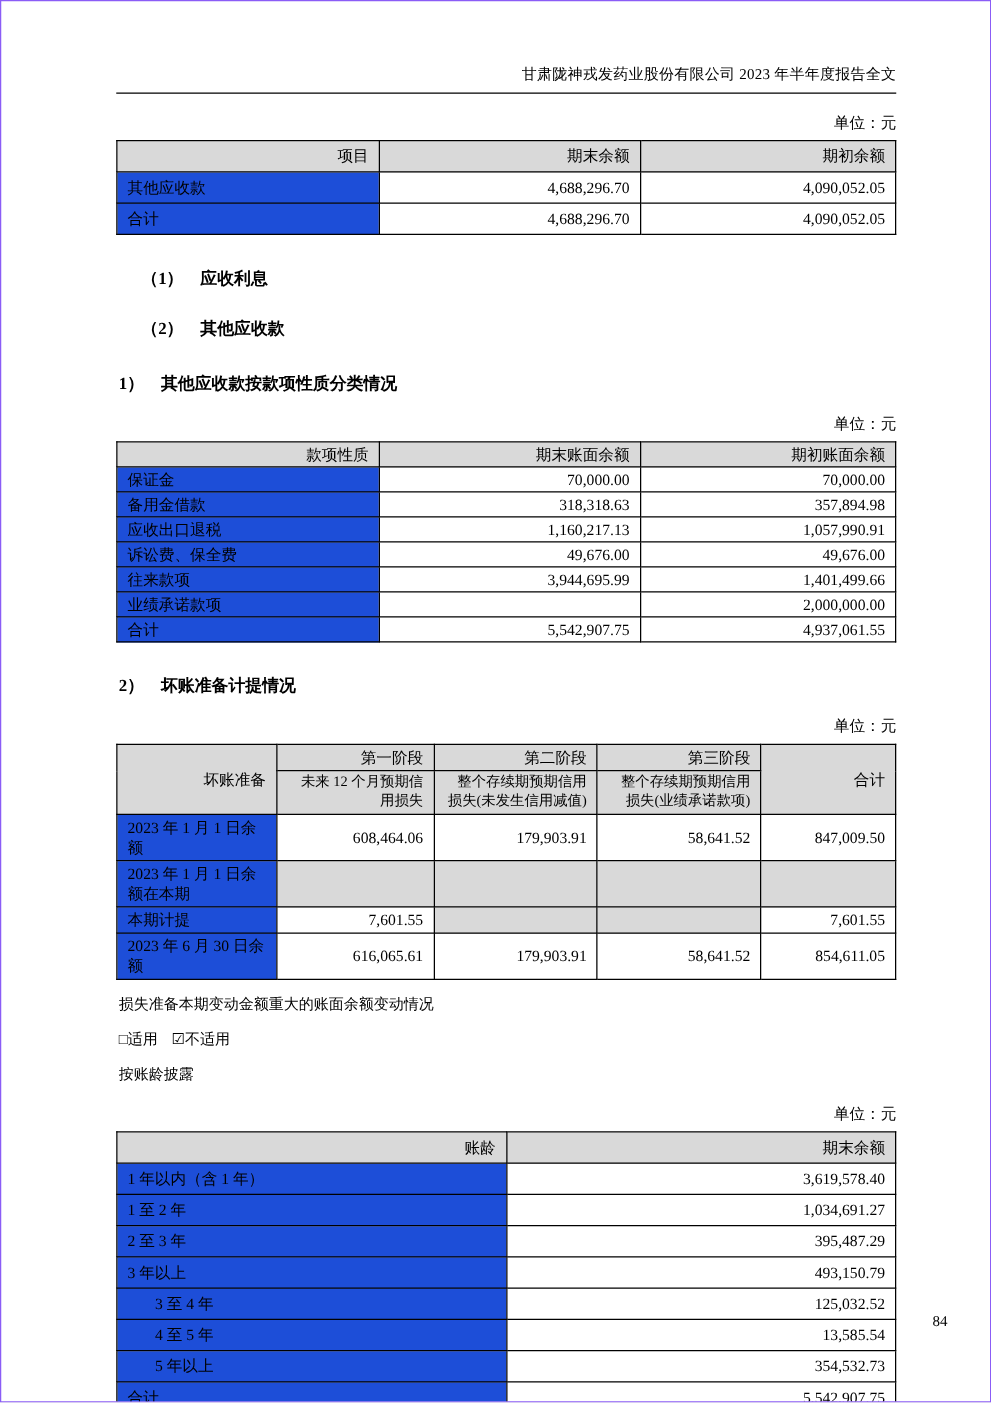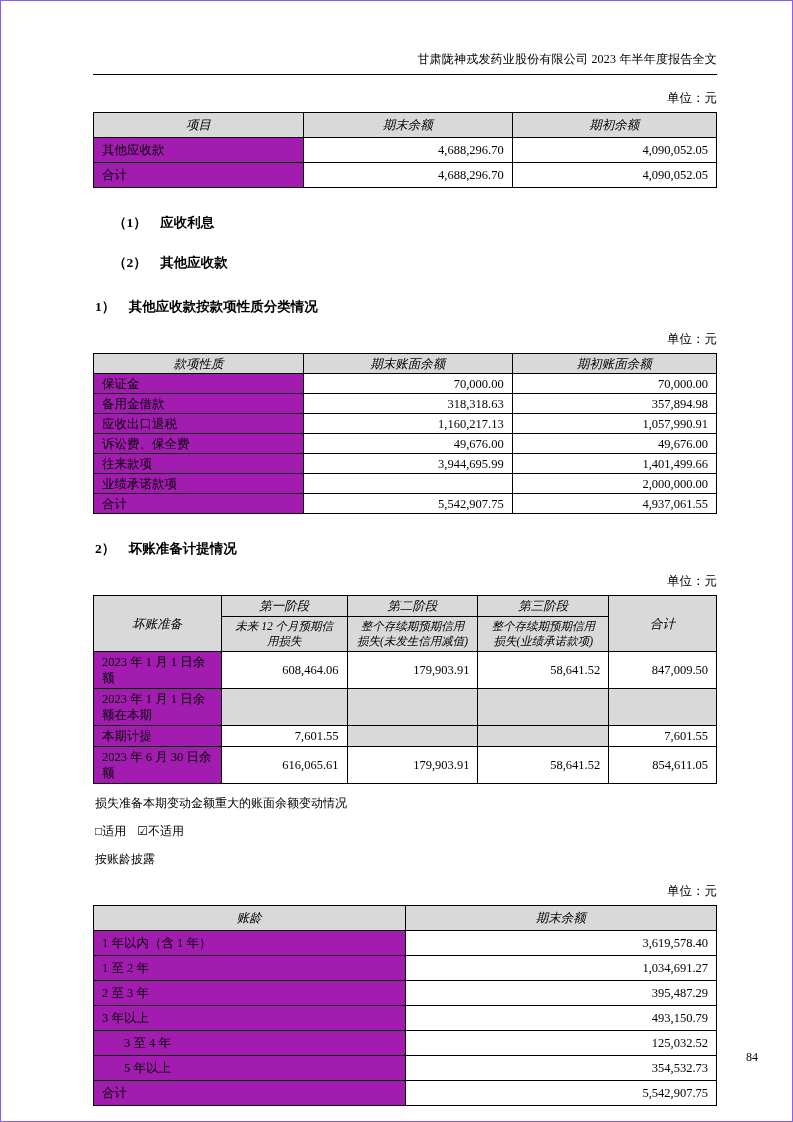--- a/index.html
+++ b/index.html
@@ -18,22 +18,22 @@
     border-bottom: 1px solid #000; letter-spacing: 0.2px;
   }
   .unit-row { text-align: right; font-size: 12.5px; margin: 15px 0 5px 0; }
 
   table { width: 100%; border-collapse: collapse; table-layout: fixed; }
   th, td {
     border: 1px solid #000; font-size: 12.5px; font-weight: normal;
     line-height: 16px; padding: 2px 8px; vertical-align: middle;
     word-break: break-all;
   }
-  th { background: #d9d9d9; text-align: center; font-style: italic; }
-  .label-cell { background: #a21caf; text-align: left; }
+  th { background: #d9d9d9; text-align: right; }
+  .label-cell { background: #1d4ed8; text-align: left; }
   .gray { background: #d9d9d9; }
   .num { text-align: right; }
   .t-loose th, .t-loose td { padding-top: 4px; padding-bottom: 4px; }
   .t-tight th, .t-tight td { padding-top: 1.5px; padding-bottom: 1.5px; }
   .t3 .sub { font-size: 11.5px; line-height: 15px; }
   .indent { padding-left: 30px; }
 
   .h1 { font-weight: bold; font-size: 13.5px; margin: 26px 0 0 20px; }
   .h1 + .h1 { margin-top: 22px; }
   .h2 { font-weight: bold; font-size: 13.5px; margin: 26px 0 0 2px; }
@@ -234,20 +234,24 @@
       </tr>
       <tr>
         <td class="label-cell">3 年以上</td>
         <td class="num">493,150.79</td>
       </tr>
       <tr>
         <td class="label-cell indent">3 至 4 年</td>
         <td class="num">125,032.52</td>
       </tr>
       <tr>
+        <td class="label-cell indent">4 至 5 年</td>
+        <td class="num">13,585.54</td>
+      </tr>
+      <tr>
         <td class="label-cell indent">5 年以上</td>
         <td class="num">354,532.73</td>
       </tr>
       <tr>
         <td class="label-cell">合计</td>
         <td class="num">5,542,907.75</td>
       </tr>
     </tbody>
       </table>
 

